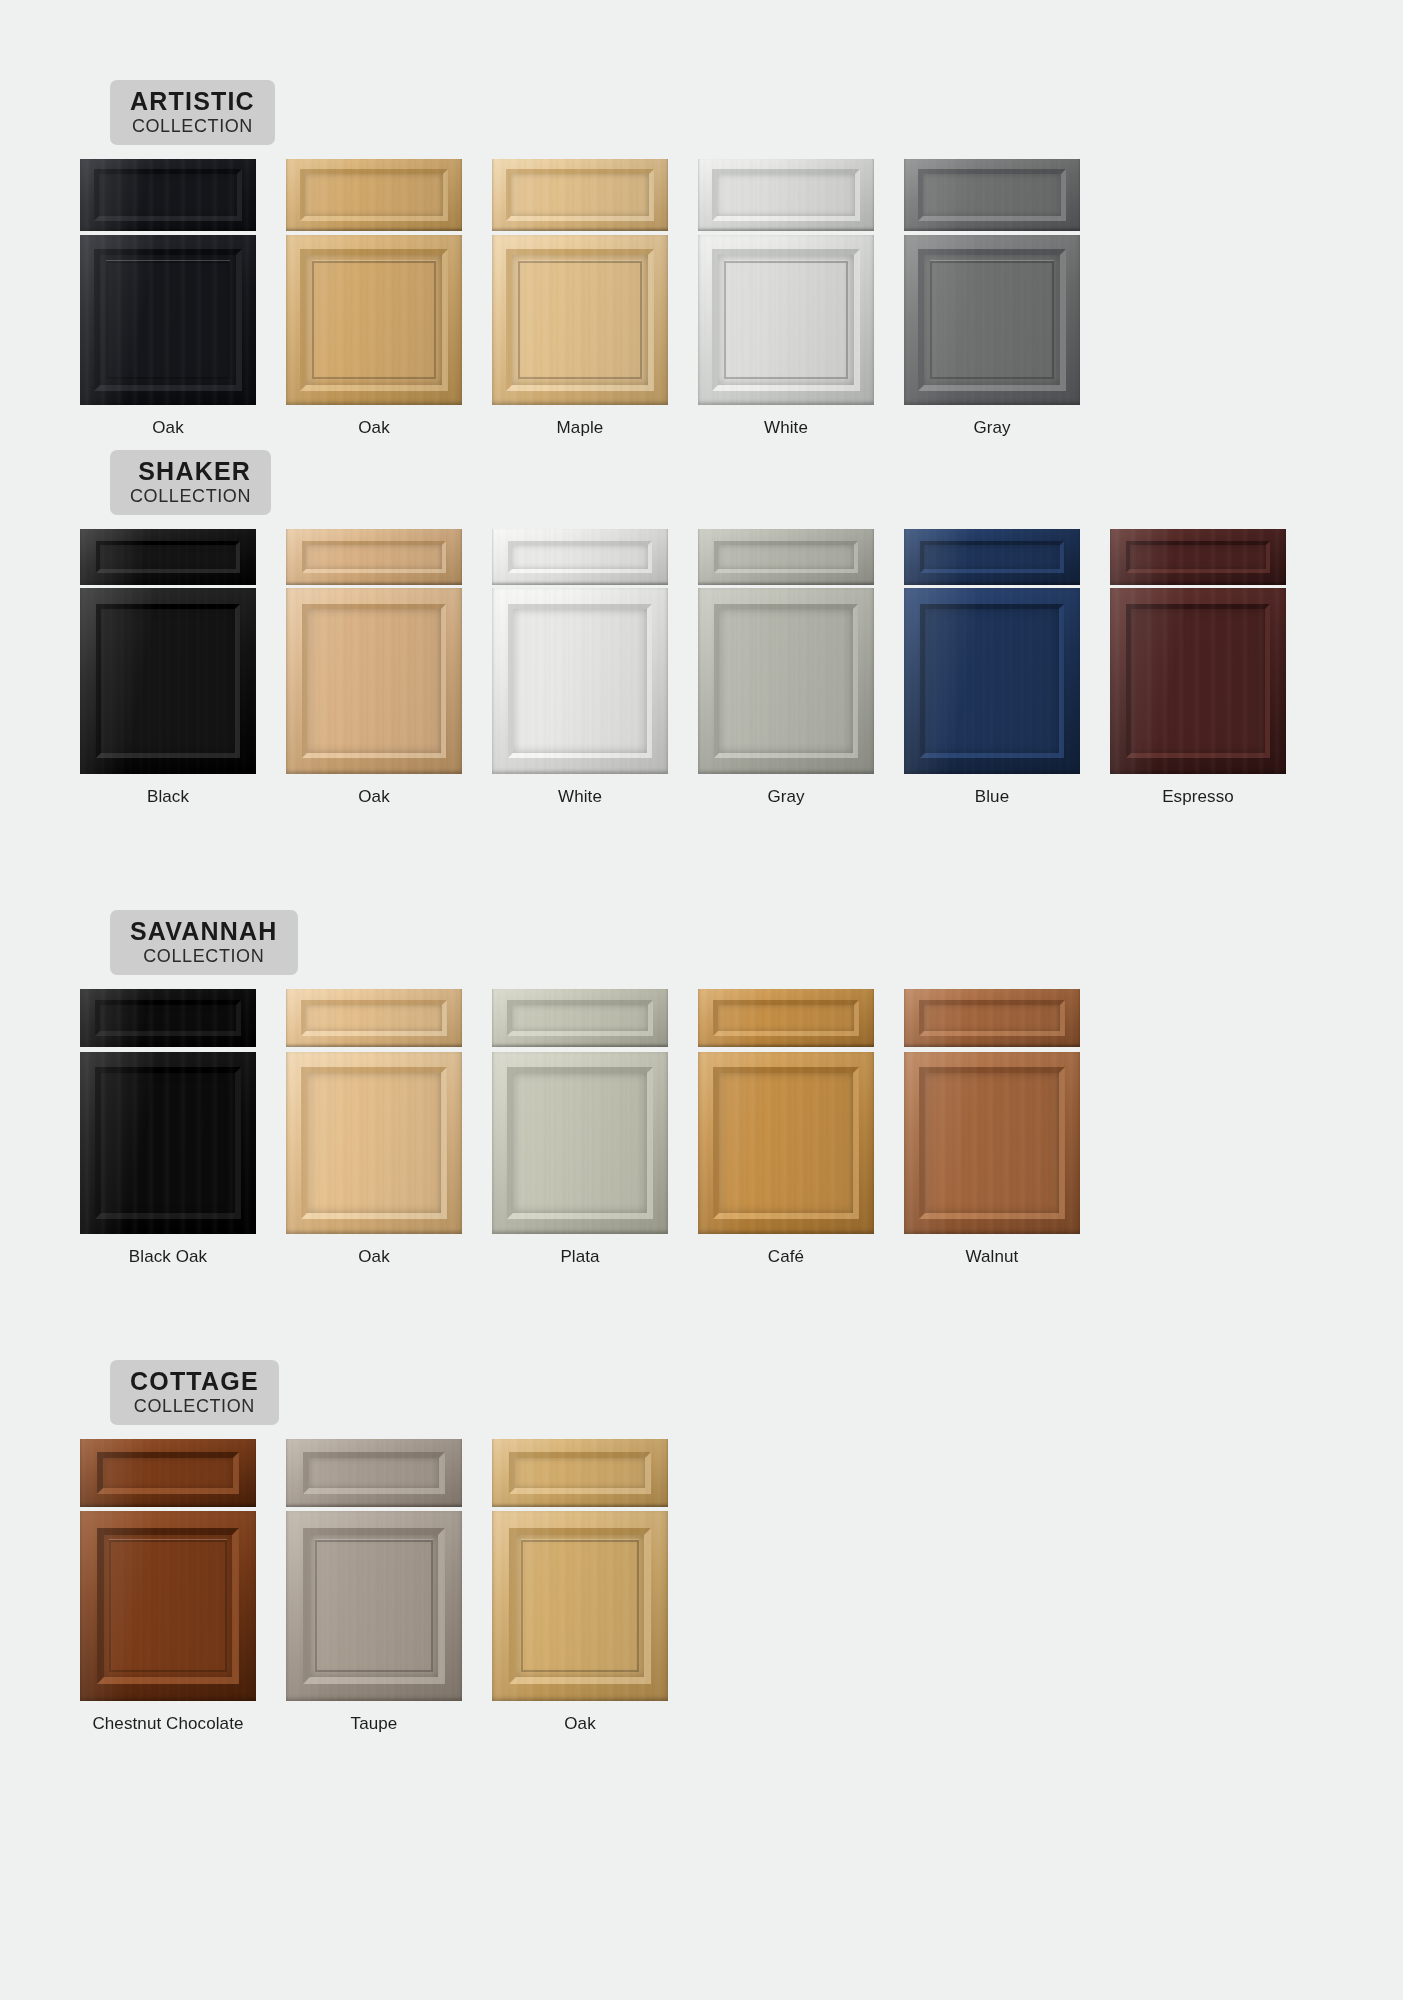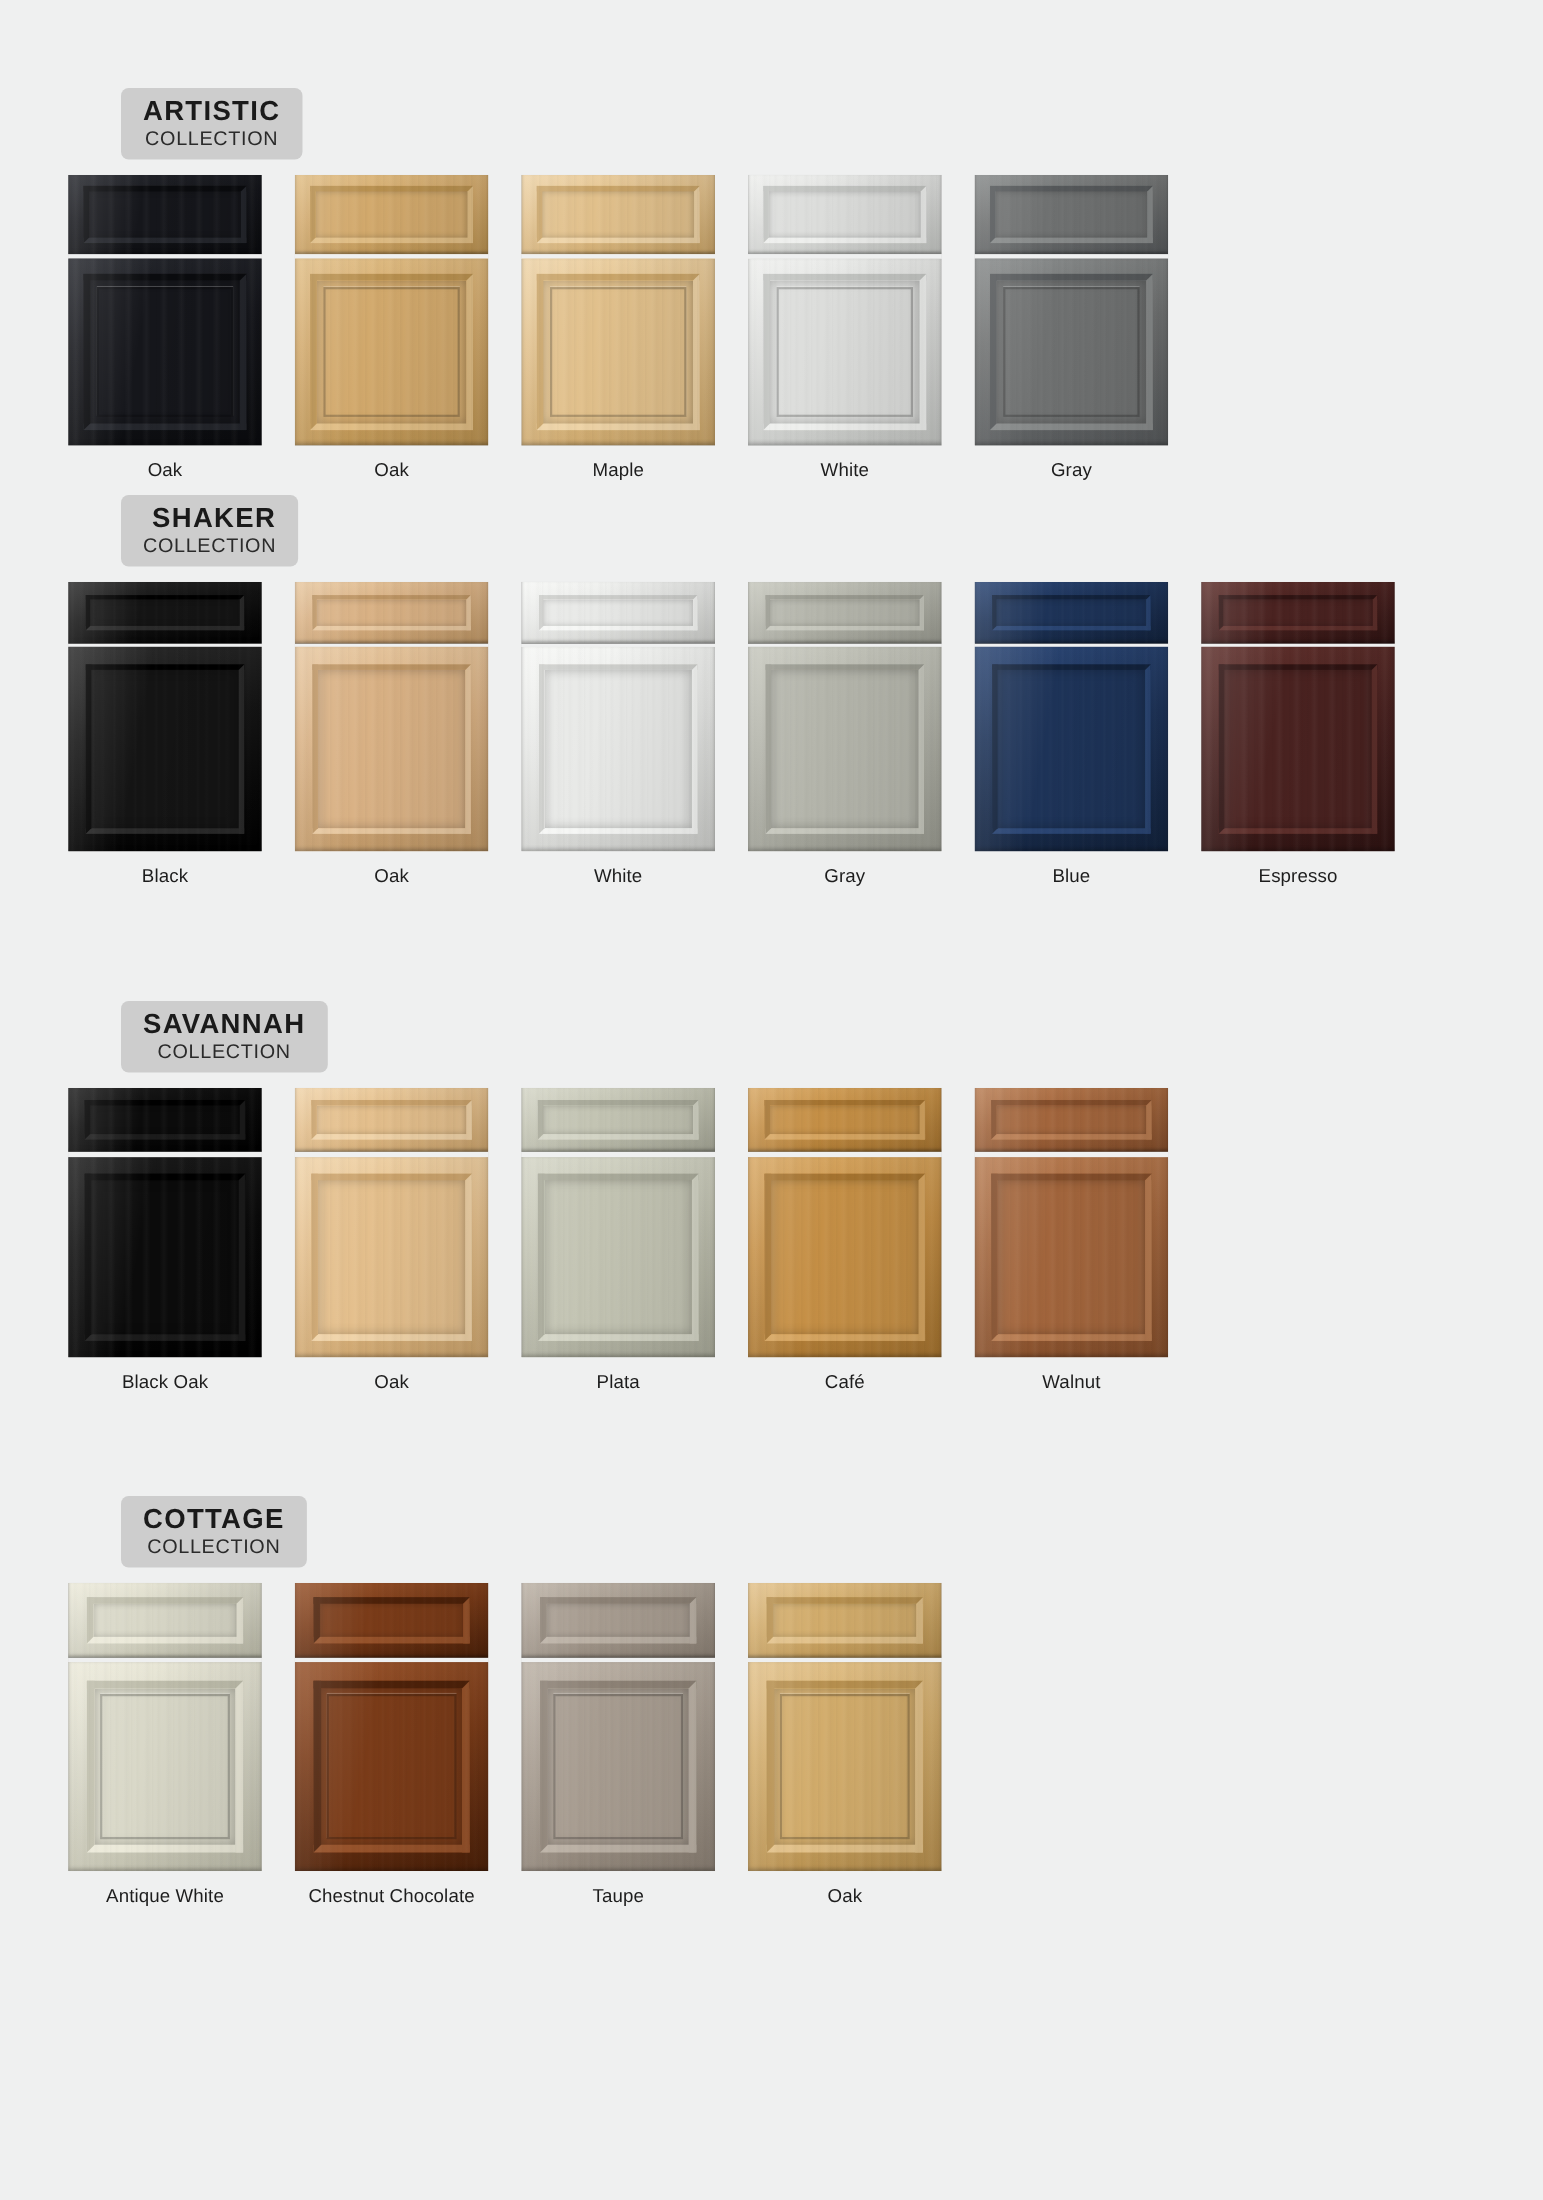--- a/index.html
+++ b/index.html
@@ -40,21 +40,21 @@
   }
 
   .collection{position:relative;}
   .badge-wrap{padding-left:110px;}
 
   
   .row{
     display:grid;
     grid-template-columns:repeat(6,176px);
     column-gap:30px;
-    padding-left:62px;
+    padding-left:80px;
     margin-top:14px;
   }
   .cell{width:176px;}
   .door{
     position:relative;
     width:176px;
     overflow:hidden;
     background:#ddd;
   }
   .caption{
@@ -374,37 +374,20 @@
             </div>
             <div class="caption">Walnut</div>
           </div>
         </div>
       </div>
       <div class="collection" style="position: absolute; left: 0px; top: 1360px; width: 1403px;">
         <div class="badge-wrap"><div class="badge"><span class="b-title">COTTAGE</span><span class="b-sub">COLLECTION</span></div></div>
         <div class="row">
           <div class="cell">
             <div class="door" style="height: 262px;">
-              <div class="drawer" style="height: 68px; background: linear-gradient(170deg, rgb(236, 234, 218) 0%, rgb(217, 216, 200) 42%, rgb(191, 190, 172) 100%); box-shadow: rgba(0, 0, 0, 0.35) 0px -2px 3px inset; position: relative; overflow: hidden;">
-                <div class="inset" style="inset: 13px 17px; background: rgb(217, 216, 200); border-width: 6px; border-style: solid; border-color: rgb(191, 190, 172) rgb(236, 234, 218) rgb(236, 234, 218) rgb(191, 190, 172); box-shadow: rgba(0, 0, 0, 0.22) 0px 0px 6px inset;"></div>
-                <div class="grain soft"></div>
-                <div class="sheen"></div>
-              </div>
-              <div style="height: 4px; background: rgb(239, 240, 240);"></div>
-              <div class="panel" style="height: 190px; background: linear-gradient(170deg, rgb(236, 234, 218) 0%, rgb(217, 216, 200) 40%, rgb(191, 190, 172) 100%); position: relative; overflow: hidden; box-shadow: rgba(0, 0, 0, 0.3) 0px -2px 4px inset;">
-                <div class="inset" style="inset: 17px; background: rgb(217, 216, 200); border-width: 7px; border-style: solid; border-color: rgb(191, 190, 172) rgb(236, 234, 218) rgb(236, 234, 218) rgb(191, 190, 172); box-shadow: rgba(0, 0, 0, 0.25) 0px 0px 10px inset;"></div>
-                <div class="inset" style="inset: 29px; border: 2px solid rgba(0, 0, 0, 0.22); box-shadow: rgba(255, 255, 255, 0.22) 0px -1px 0px;"></div>
-                <div class="grain soft"></div>
-                <div class="sheen"></div>
-              </div>
-            </div>
-            <div class="caption">Antique White</div>
-          </div>
-          <div class="cell">
-            <div class="door" style="height: 262px;">
               <div class="drawer" style="height: 68px; background: linear-gradient(170deg, rgb(150, 82, 42) 0%, rgb(122, 59, 24) 42%, rgb(77, 33, 9) 100%); box-shadow: rgba(0, 0, 0, 0.35) 0px -2px 3px inset; position: relative; overflow: hidden;">
                 <div class="inset" style="inset: 13px 17px; background: rgb(122, 59, 24); border-width: 6px; border-style: solid; border-color: rgb(77, 33, 9) rgb(150, 82, 42) rgb(150, 82, 42) rgb(77, 33, 9); box-shadow: rgba(0, 0, 0, 0.22) 0px 0px 6px inset;"></div>
                 <div class="grain soft"></div>
                 <div class="sheen"></div>
               </div>
               <div style="height: 4px; background: rgb(239, 240, 240);"></div>
               <div class="panel" style="height: 190px; background: linear-gradient(170deg, rgb(150, 82, 42) 0%, rgb(122, 59, 24) 40%, rgb(77, 33, 9) 100%); position: relative; overflow: hidden; box-shadow: rgba(0, 0, 0, 0.3) 0px -2px 4px inset;">
                 <div class="inset" style="inset: 17px; background: rgb(122, 59, 24); border-width: 7px; border-style: solid; border-color: rgb(77, 33, 9) rgb(150, 82, 42) rgb(150, 82, 42) rgb(77, 33, 9); box-shadow: rgba(0, 0, 0, 0.25) 0px 0px 10px inset;"></div>
                 <div class="inset" style="inset: 29px; border: 2px solid rgba(0, 0, 0, 0.22); box-shadow: rgba(255, 255, 255, 0.22) 0px -1px 0px;"></div>
                 <div class="grain soft"></div>

